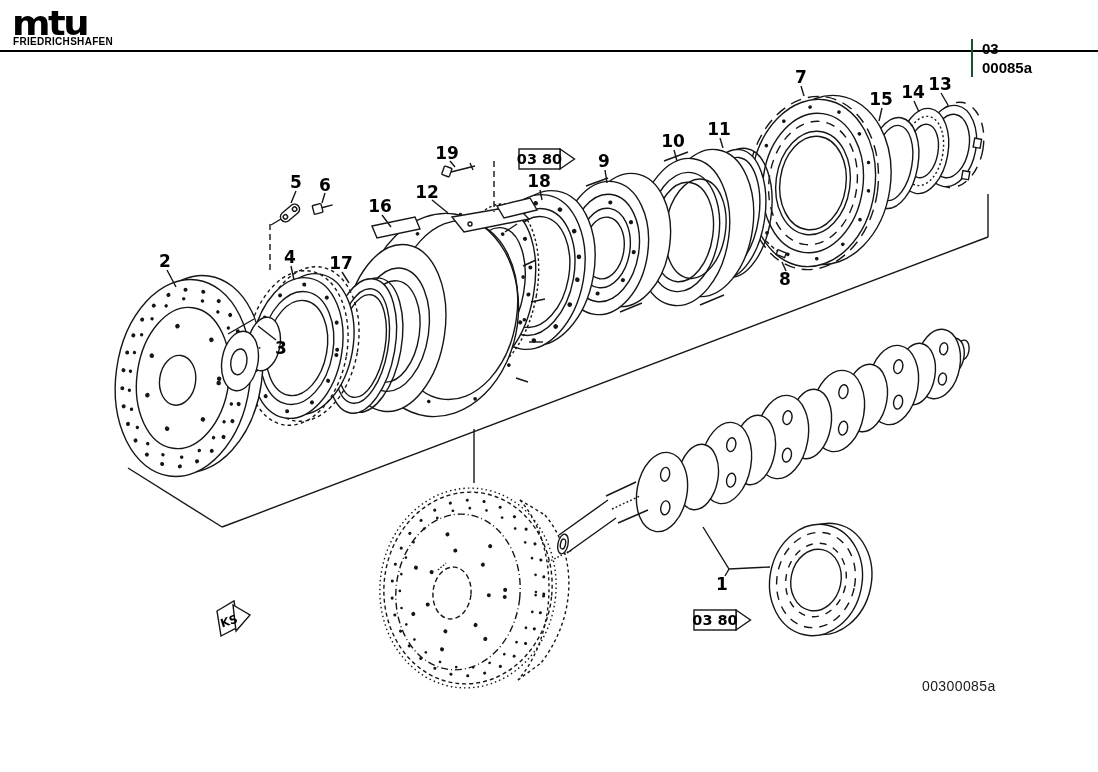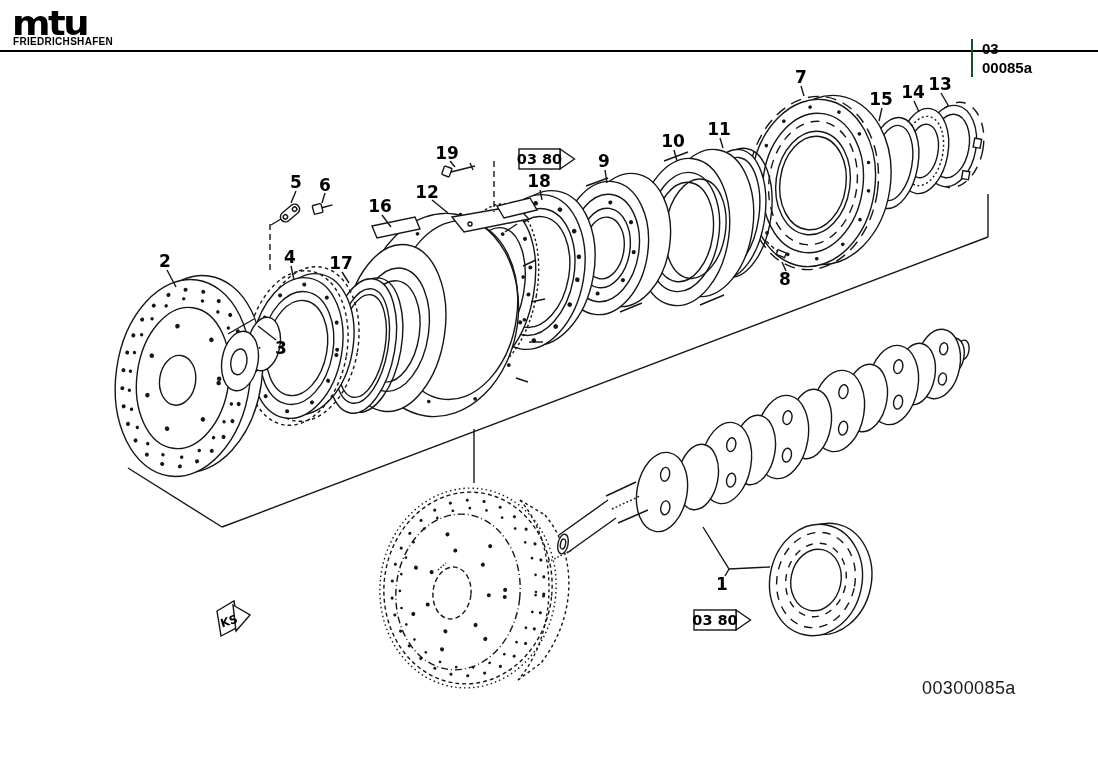--- a/index.html
+++ b/index.html
@@ -6,21 +6,21 @@
   .page{position:relative;width:1098px;height:772px;background:#fff;overflow:hidden;
         font-family:"Liberation Sans","DejaVu Sans",sans-serif;}
   
   .logo{position:absolute;left:12px;top:8px;font-family:"DejaVu Sans",sans-serif;
         font-weight:bold;font-size:37px;line-height:34px;letter-spacing:-2.5px;color:#000;
         transform:scaleY(.92);transform-origin:top left;}
   .logo-sub{position:absolute;left:13px;top:36px;font-size:10px;letter-spacing:.3px;color:#000;font-weight:bold;text-align:center;}
   .header-rule{position:absolute;left:0;top:50px;width:1098px;height:2px;background:#000;}
   .codes{position:absolute;left:971px;top:7px;border-left:2px solid #14532d;padding-left:9px;
          font-weight:bold;font-size:15px;line-height:19px;color:#000;margin-top:32px;}
-  .footer-code{position:absolute;left:922px;top:678px;font-size:18px;color:#1a1a1a;letter-spacing:.4px;}
+  .footer-code{position:absolute;left:922px;top:678px;font-size:14px;color:#1a1a1a;letter-spacing:.4px;}
   
   svg.drawing{position:absolute;left:0;top:0;}
   .s{stroke:#161616;fill:none;stroke-width:1.4;}
   .wf{stroke:#161616;fill:#fff;stroke-width:1.4;}
   .dots{stroke:#161616;fill:none;stroke-linecap:round;}
   .lbl{font-family:"DejaVu Sans",sans-serif;font-weight:bold;font-size:17px;fill:#000;text-anchor:middle;}
   .flagtxt{font-family:"DejaVu Sans",sans-serif;font-weight:bold;font-size:14.5px;fill:#000;text-anchor:middle;}
   .kstxt{font-family:"DejaVu Sans",sans-serif;font-weight:bold;font-size:11.5px;fill:#000;text-anchor:middle;}
 </style>
 </head>

